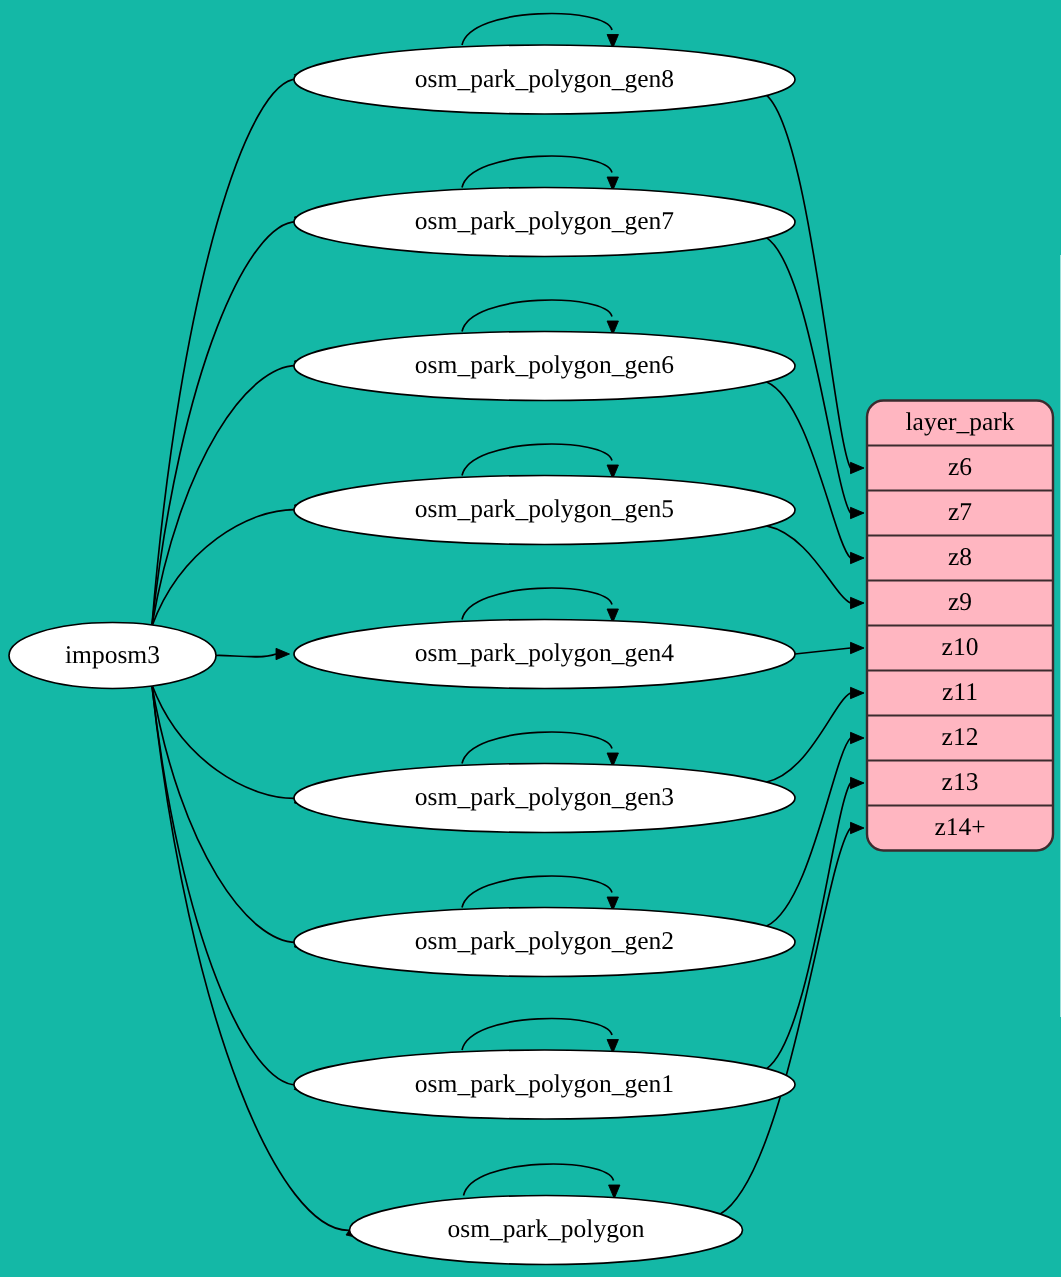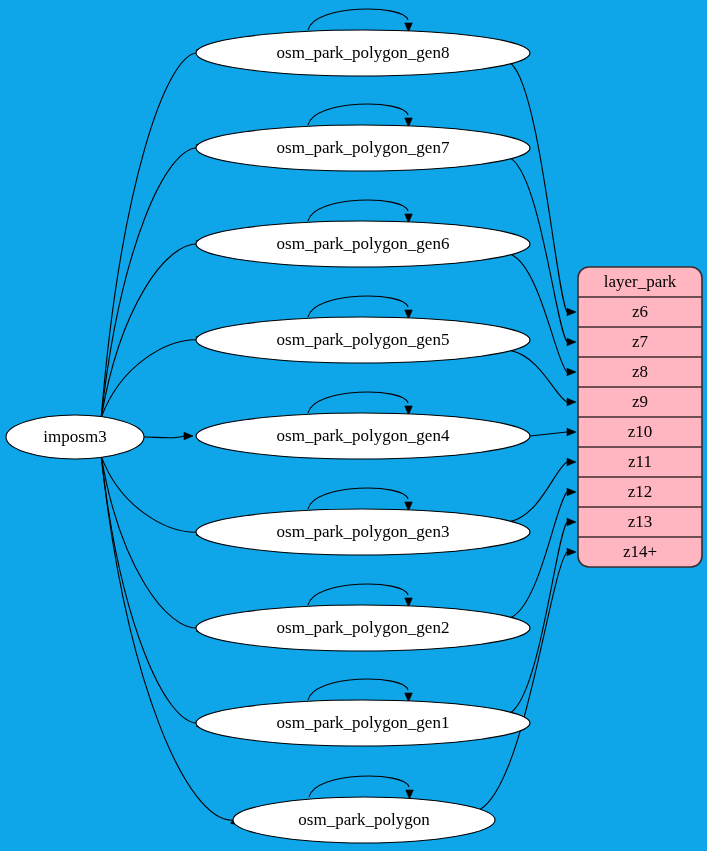--- a/index.html
+++ b/index.html
@@ -4,21 +4,21 @@
 <style>
   html, body {
     margin: 0;
     padding: 0;
     background: #ffffff;
   }
   #canvas {
     position: relative;
     width: 707px;
     height: 851px;
-    background: #0ea5e9;
+    background: #14b8a6;
     font-family: "Liberation Serif", "DejaVu Serif", serif;
     overflow: hidden;
   }
   svg#graph {
     position: absolute;
     left: 0;
     top: 0;
     width: 707px;
     height: 851px;
   }

